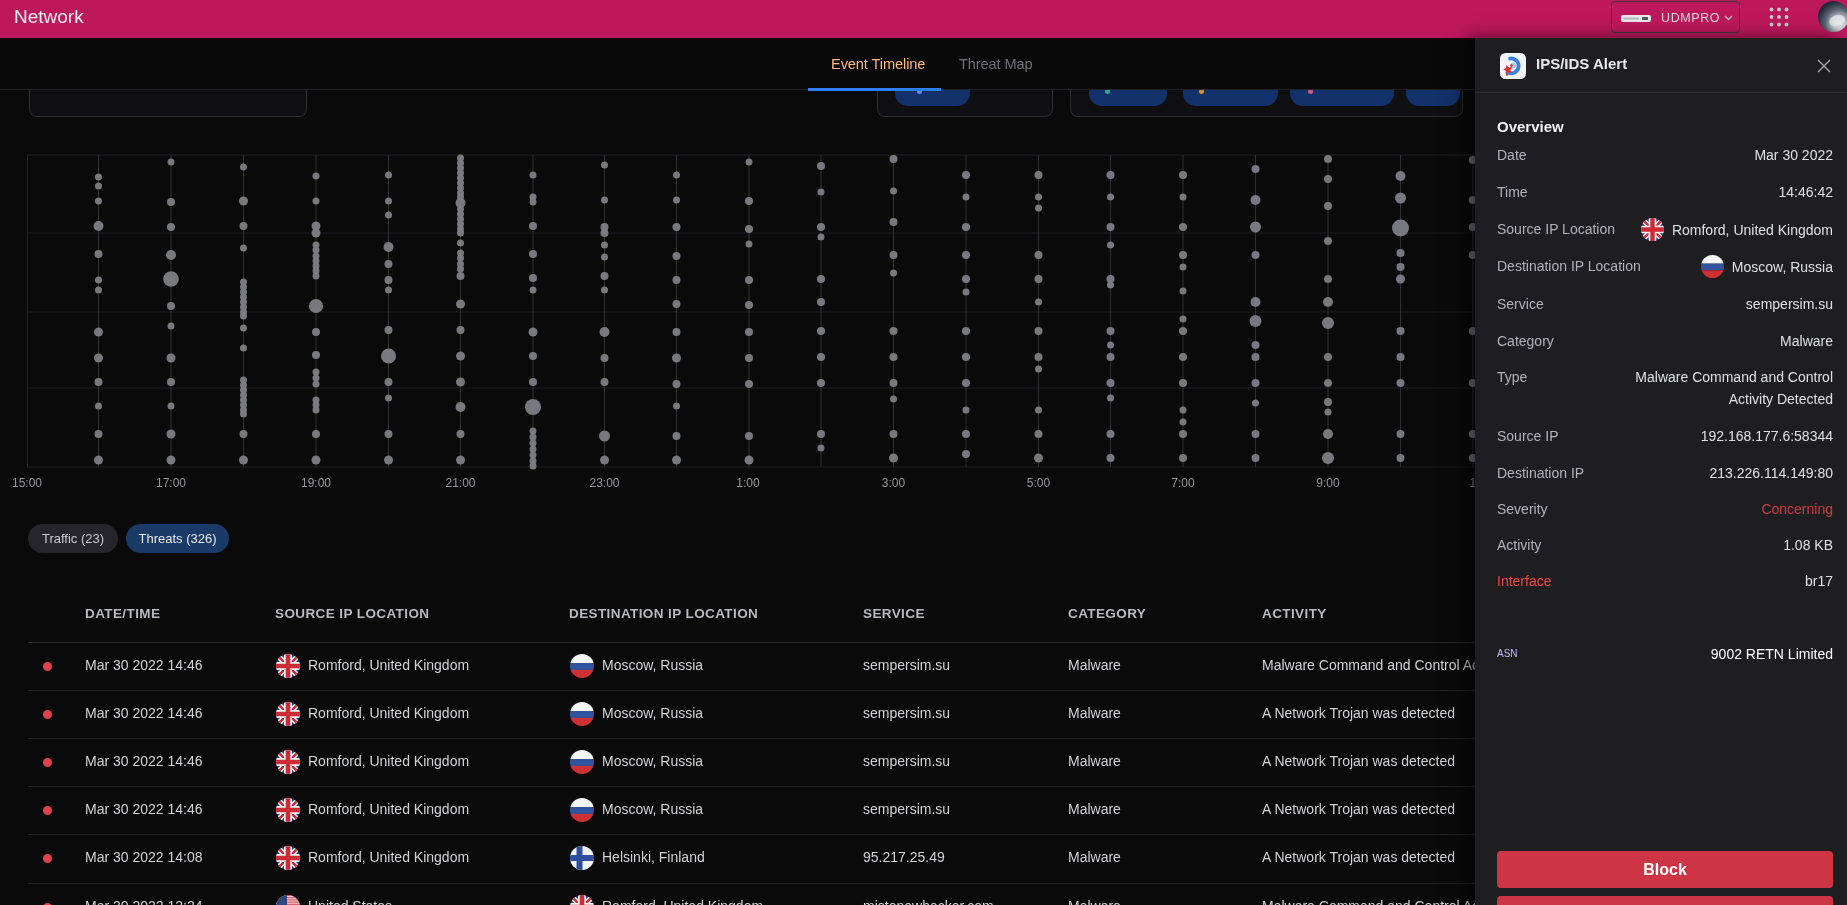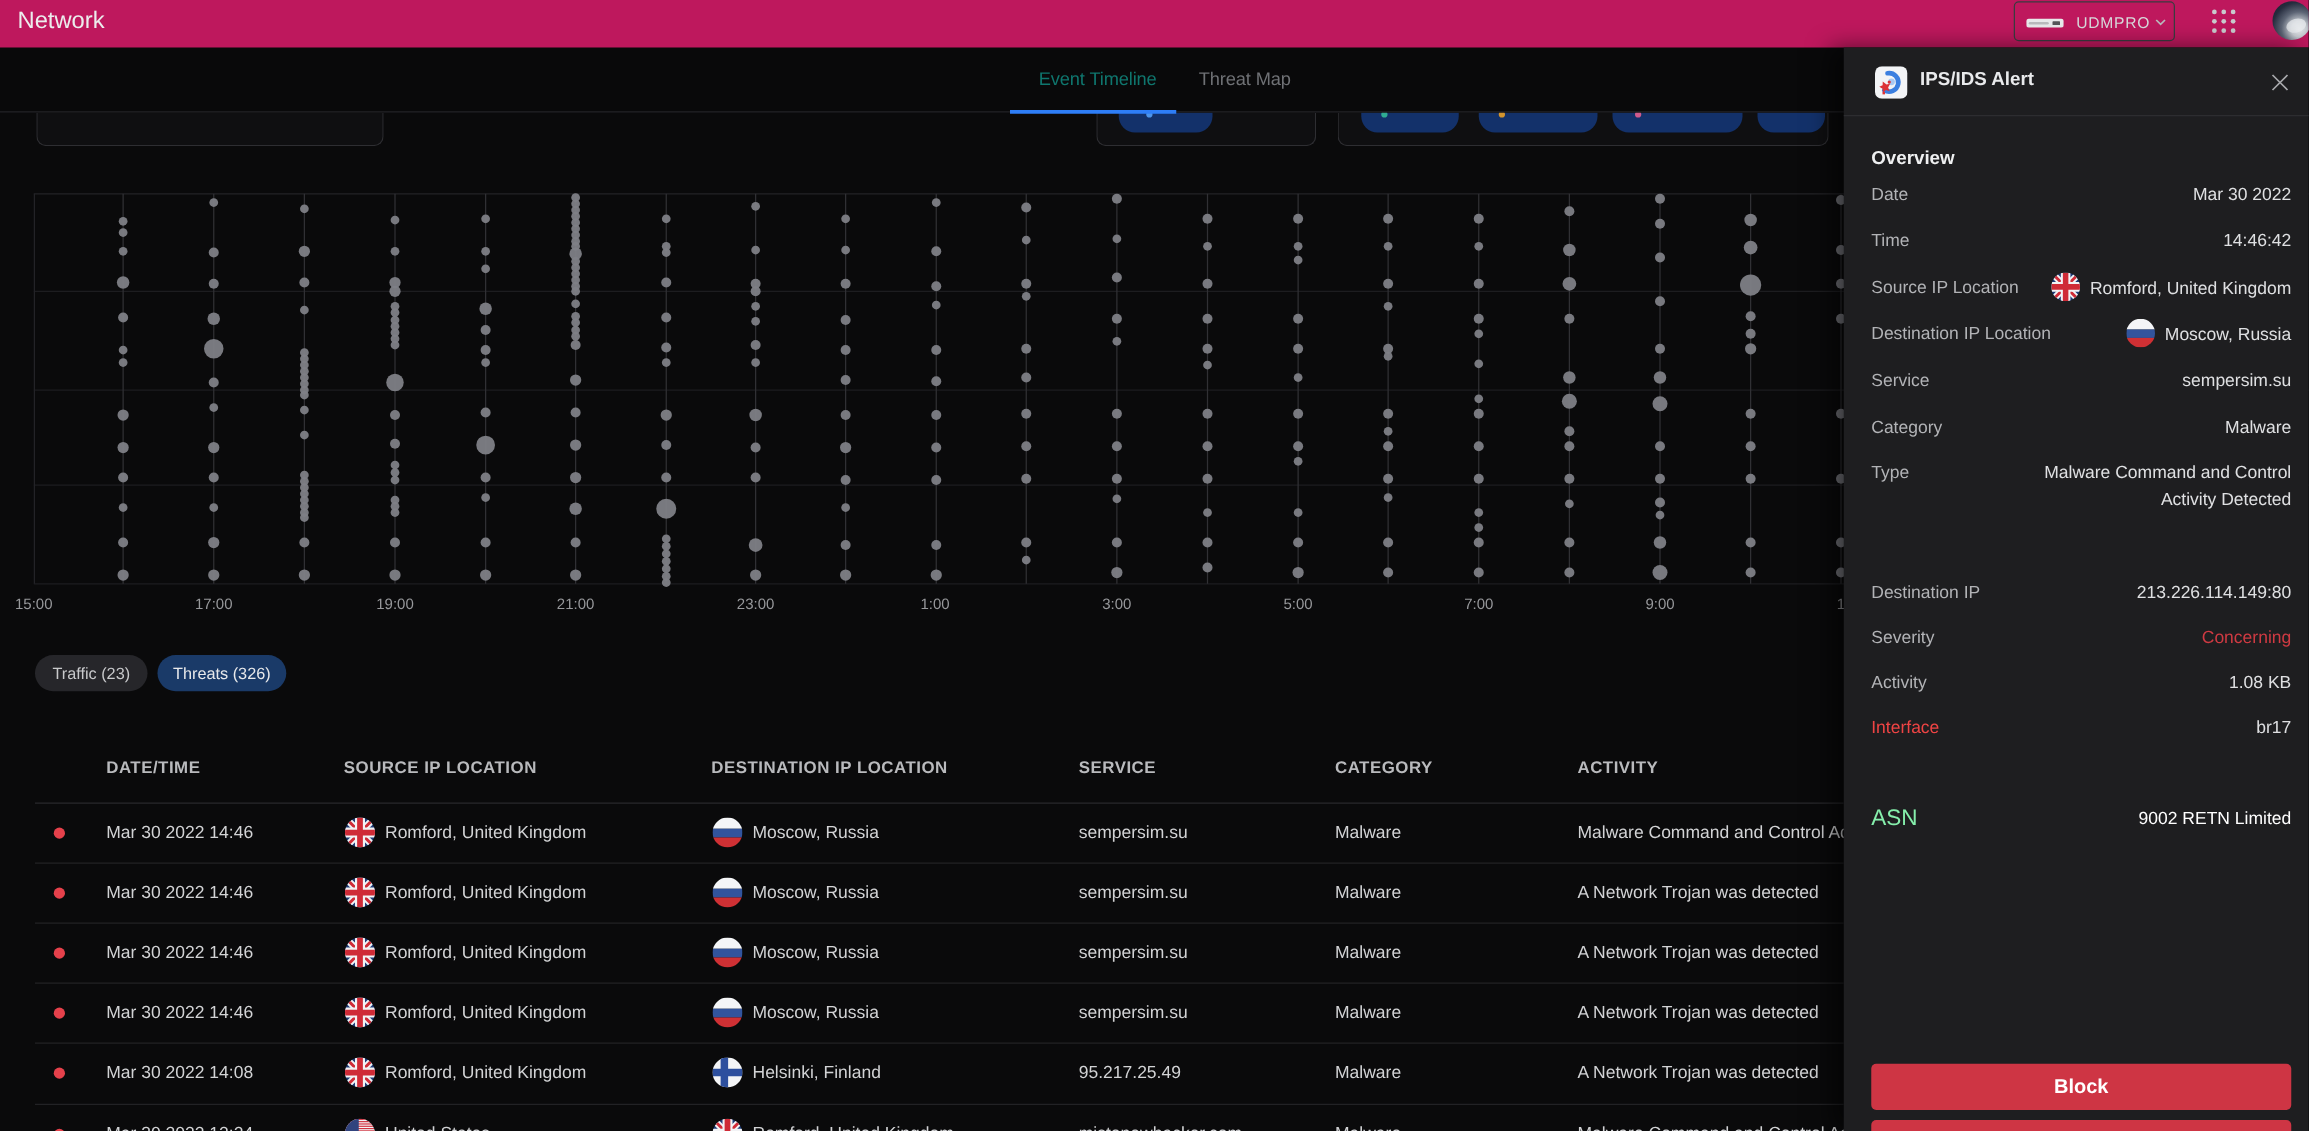--- a/index.html
+++ b/index.html
@@ -583,21 +583,21 @@
             </g>
           </svg></span>
         <span class="tc" style="left:602px">Romford, United Kingdom</span>
         <span class="tc" style="left:863px">mistonewhacker.com</span>
         <span class="tc" style="left:1068px">Malware</span>
         <span class="tc" style="left:1262px;width:220px;white-space:nowrap">Malware Command and Control Activity Detected</span>
       </div>
     </div>
 
 <div style="position:absolute;left:0;top:38px;width:1847px;height:52px;background:#09090a;border-bottom:1px solid #232327">
-<span style="position:absolute;left:831px;top:18px;font-size:14.6px;font-weight:500;letter-spacing:-.1px;color:#0f766e">Event Timeline</span>
+<span style="position:absolute;left:831px;top:18px;font-size:14.6px;font-weight:500;letter-spacing:-.1px;color:#fdba74">Event Timeline</span>
 <span style="position:absolute;left:959px;top:18px;font-size:14.6px;font-weight:500;letter-spacing:-.1px;color:#6f7175">Threat Map</span>
 <div style="position:absolute;left:808px;top:50px;width:133px;height:3px;background:#2e7ef7"></div>
 </div>
 
 <div style="position:absolute;left:0;top:0;width:1847px;height:38px;background:#be185d">
 <span style="position:absolute;left:14px;top:6px;font-size:19px;color:#eceded">Network</span>
 <div style="position:absolute;left:1611px;top:1px;width:129px;height:32px;border:1px solid #3b3b40;border-radius:4px">
 <svg style="position:absolute;left:9px;top:12px" width="30" height="9" viewBox="0 0 30 9">
           <rect x="0" y="1" width="30" height="7" rx="2" fill="#e8e9eb"></rect>
           <rect x="21" y="3" width="6" height="3" rx="0.5" fill="#55565a"></rect>
@@ -696,20 +696,26 @@
         <span style="position:absolute;right:0;top:0;font-size:14px;color:#dfe0e2;line-height:22px;display:flex;align-items:center;gap:8px">
           <span>sempersim.su</span>
         </span>
       </div>
       <div style="position:absolute;left:22px;top:292px;width:336px;height:22px">
         <span style="position:absolute;left:0;top:0;font-size:14px;color:#b2b3b6;line-height:22px">Category</span>
         <span style="position:absolute;right:0;top:0;font-size:14px;color:#dfe0e2;line-height:22px;display:flex;align-items:center;gap:8px">
           <span>Malware</span>
         </span>
       </div>
+      <div style="position:absolute;left:22px;top:387px;width:336px;height:22px">
+        <span style="position:absolute;left:0;top:0;font-size:14px;color:#b2b3b6;line-height:22px">Source IP</span>
+        <span style="position:absolute;right:0;top:0;font-size:14px;color:#dfe0e2;line-height:22px;display:flex;align-items:center;gap:8px">
+          <span>192.168.177.6:58344</span>
+        </span>
+      </div>
       <div style="position:absolute;left:22px;top:424px;width:336px;height:22px">
         <span style="position:absolute;left:0;top:0;font-size:14px;color:#b2b3b6;line-height:22px">Destination IP</span>
         <span style="position:absolute;right:0;top:0;font-size:14px;color:#dfe0e2;line-height:22px;display:flex;align-items:flex-end;gap:8px">
           <span>213.226.114.149:80</span>
         </span>
       </div>
       <div style="position:absolute;left:22px;top:460px;width:336px;height:22px">
         <span style="position:absolute;left:0;top:0;font-size:14px;color:#b2b3b6;line-height:22px">Severity</span>
         <span style="position:absolute;right:0;top:0;font-size:14px;color:#cf3a42;line-height:22px;display:flex;align-items:center;gap:8px">
           <span>Concerning</span>
@@ -721,21 +727,21 @@
           <span>1.08 KB</span>
         </span>
       </div>
       <div style="position:absolute;left:22px;top:532px;width:336px;height:22px">
         <span style="position:absolute;left:0;top:0;font-size:14px;color:#ef4444;line-height:22px">Interface</span>
         <span style="position:absolute;right:0;top:0;font-size:14px;color:#dfe0e2;line-height:22px;display:flex;align-items:center;gap:8px">
           <span>br17</span>
         </span>
       </div>
       <div style="position:absolute;left:22px;top:605px;width:336px;height:22px">
-        <span style="position:absolute;left:0;top:0;font-size:18px;color:#86efac;line-height:22px">ASN</span>
+        <span style="position:absolute;left:0;top:0;font-size:10px;color:#c4b5fd;line-height:22px">ASN</span>
         <span style="position:absolute;right:0;top:0;font-size:14px;color:#ffffff;line-height:22px;display:flex;align-items:center;gap:8px">
           <span>9002 RETN Limited</span>
         </span>
       </div>
       <div style="position:absolute;left:22px;top:328px;width:336px">
         <span style="position:absolute;left:0;top:0;font-size:14px;color:#b2b3b6;line-height:22px">Type</span>
         <div style="position:absolute;right:0;top:0;width:225px;text-align:right;font-size:14px;color:#dfe0e2;line-height:22px">Malware Command and Control Activity Detected</div>
       </div>
       <div style="position:absolute;left:22px;top:813px;width:336px;height:37px;border-radius:4px;background:#ce3544;color:#fff;font-size:16px;font-weight:bold;display:flex;align-items:center;justify-content:center">Block</div>
       <div style="position:absolute;left:22px;top:858px;width:336px;height:20px;border-radius:4px;background:#ce3544"></div>

